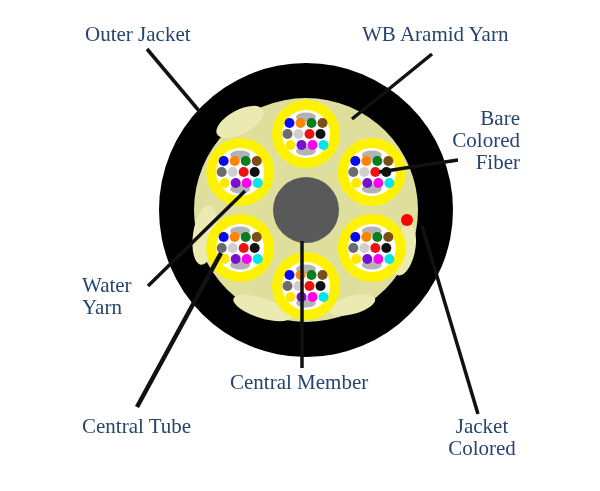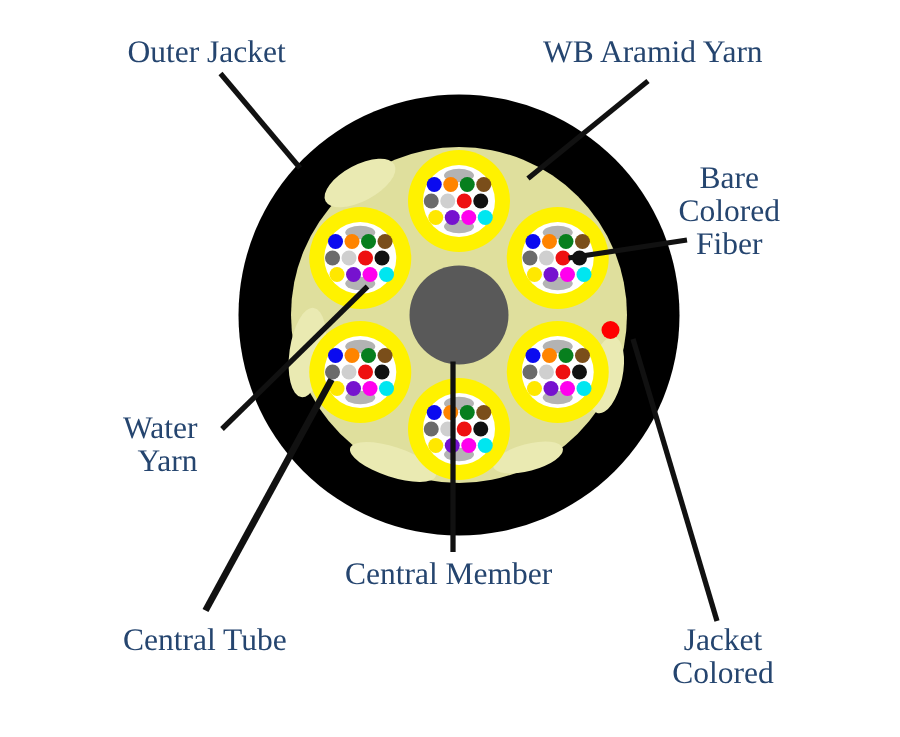--- a/index.html
+++ b/index.html
@@ -13,22 +13,22 @@
   #cable-svg{position:absolute;left:0;top:0;}
   .lbl{
     position:absolute;
     font-size:21px;
     line-height:22px;
     color:var(--label-color,#25456f);
     white-space:nowrap;
   }
   #lbl-outer-jacket{left:85px;top:23px;}
   #lbl-wb-aramid-yarn{left:327px;top:23px;margin-left:35px;}
-  #lbl-bare-colored-fiber{right:80px;top:107px;text-align:center;}
-  #lbl-water-swellable-yarn{left:82px;top:274px;text-align:right;}
+  #lbl-bare-colored-fiber{right:80px;top:107px;text-align:right;}
+  #lbl-water-swellable-yarn{left:82px;top:274px;}
   #lbl-central-member{left:230px;top:371px;}
   #lbl-buffer-tube{left:82px;top:415px;}
   #lbl-aramid-ripcord{left:412px;top:415px;width:140px;text-align:center;}
 </style>
 </head>
 <body>
 
 <div id="page">
 
   <svg id="cable-svg" width="600" height="491" viewBox="0 0 600 491">

